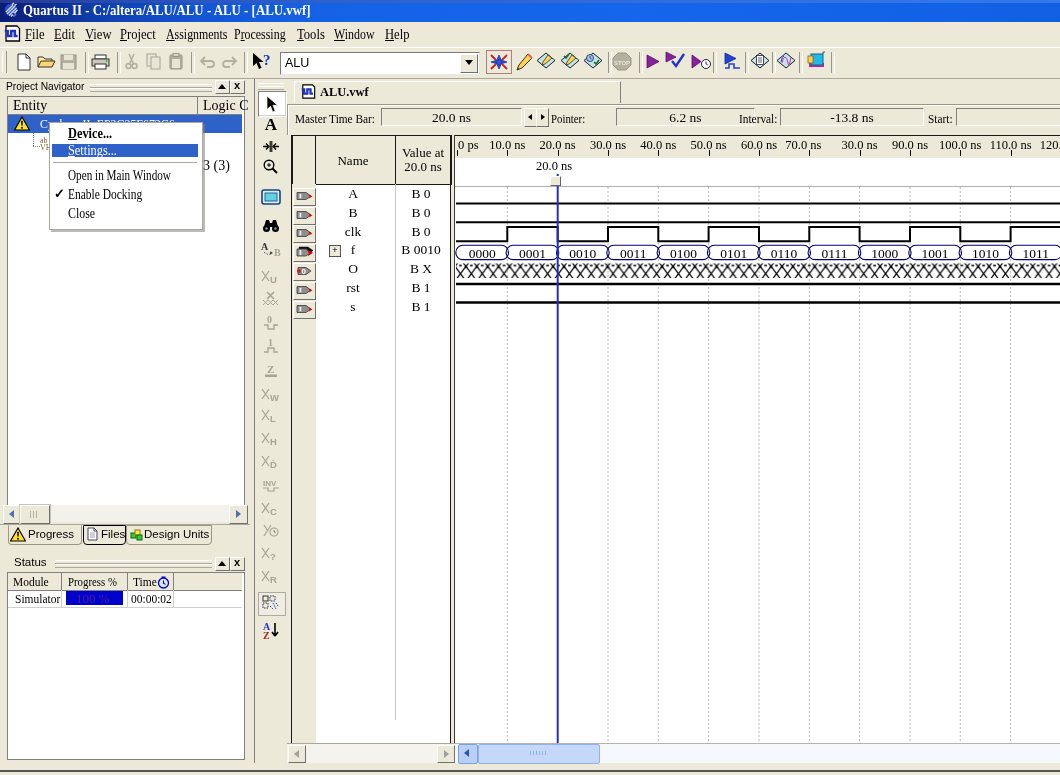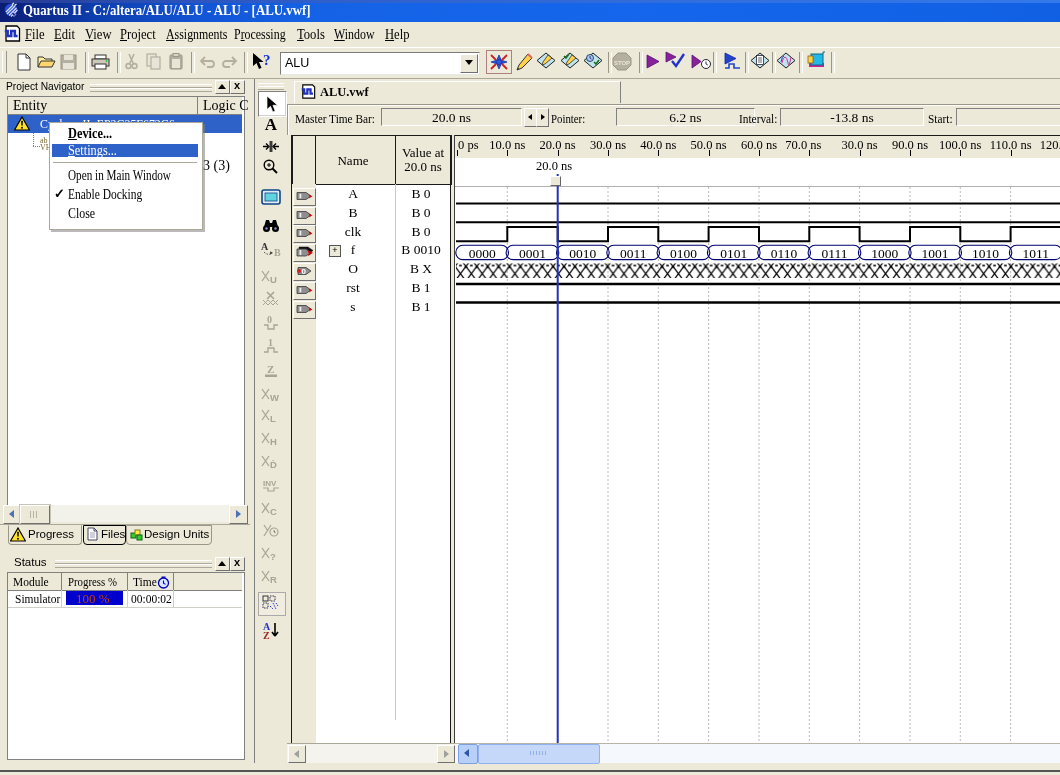--- a/index.html
+++ b/index.html
@@ -118,21 +118,21 @@
 <div class="abs ser" style="left:13px;top:574px;font-size:13.5px;transform:scaleX(.85);transform-origin:0 0;">Module</div>
 <div class="abs ser" style="left:68px;top:574px;font-size:13.5px;transform:scaleX(.8);transform-origin:0 0;">Progress %</div>
 <div class="abs ser" style="left:133px;top:574px;font-size:13.5px;transform:scaleX(.85);transform-origin:0 0;">Time</div>
 <div id="clockic" class="abs" style="left:158px;top:575px;width:12px;height:12px;"></div>
 <div class="abs" style="left:61px;top:590px;width:1px;height:17px;background:#d0d0c8;"></div>
 <div class="abs" style="left:127px;top:590px;width:1px;height:17px;background:#d0d0c8;"></div>
 <div class="abs" style="left:173px;top:590px;width:1px;height:17px;background:#d0d0c8;"></div>
 <div class="abs" style="left:8px;top:607px;width:234px;height:1px;background:#d0d0c8;"></div>
 <div class="abs ser" style="left:15px;top:591px;font-size:13.5px;transform:scaleX(.85);transform-origin:0 0;">Simulator</div>
 <div class="abs" style="left:66px;top:591px;width:57px;height:14px;background:#0000cc;"></div>
-<div class="abs ser" style="left:76px;top:591px;font-size:13px;color:#c2410c;">100 %</div>
+<div class="abs ser" style="left:76px;top:591px;font-size:13px;color:#4c1d95;">100 %</div>
 <div class="abs ser" style="left:131px;top:591px;font-size:13.5px;transform:scaleX(.85);transform-origin:0 0;">00:00:02</div>
 
 <div class="abs" style="left:254px;top:79px;width:1px;height:684px;background:#808080;"></div>
 
 <div class="abs" style="left:255px;top:79px;width:32px;height:684px;background:#ece9d8;"></div>
 <div class="abs" style="left:258px;top:83px;width:26px;height:2px;border-top:1px solid #fff;border-bottom:1px solid #aca899;"></div>
 <div class="abs" style="left:258px;top:86px;width:26px;height:2px;border-top:1px solid #fff;border-bottom:1px solid #aca899;"></div>
 <div id="vtools" class="abs" style="left:255px;top:79px;width:32px;height:684px;"></div>
 
 <div class="abs" style="left:294px;top:81px;width:325px;height:21px;background:#ece9d8;border-left:1px solid #fff;border-top:1px solid #fff;border-right:1px solid #808080;"></div>

